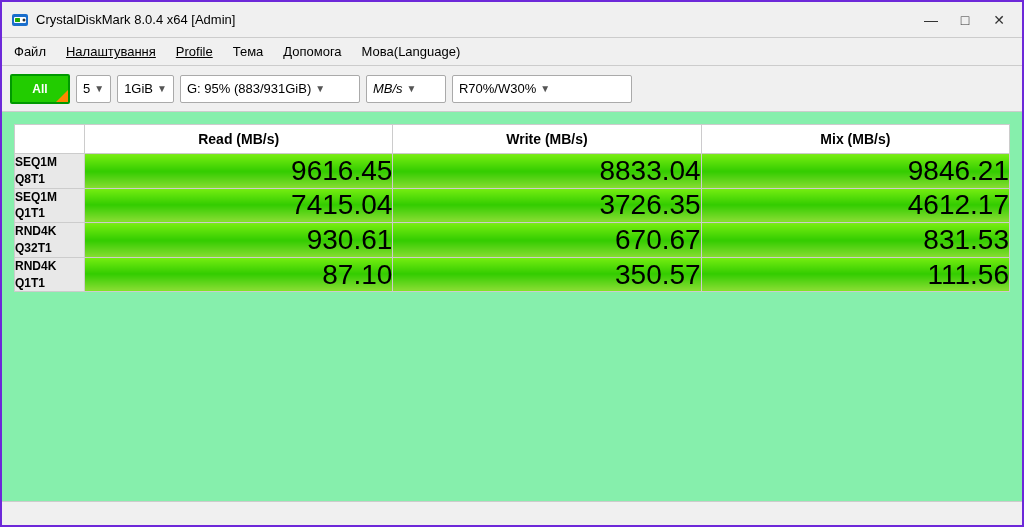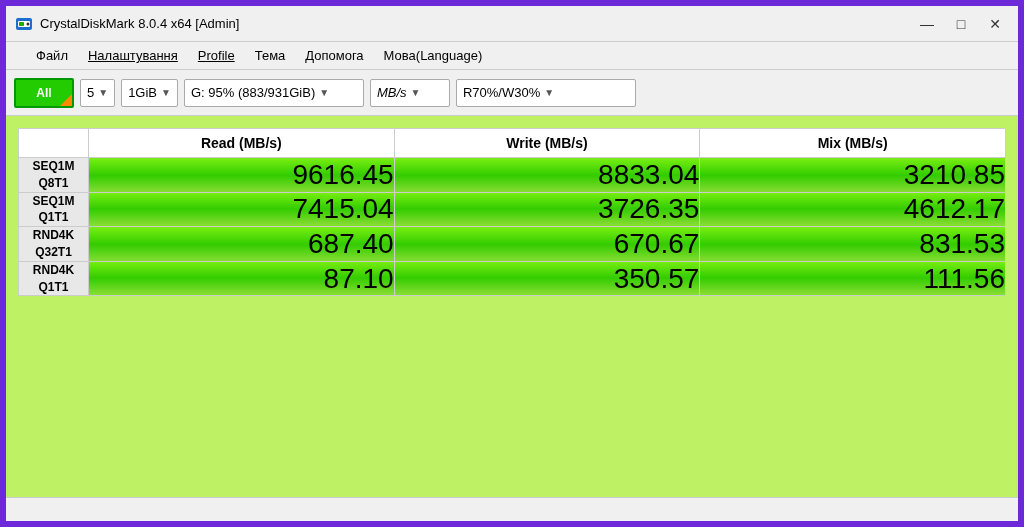--- a/index.html
+++ b/index.html
@@ -9,22 +9,22 @@
       display: flex;
       justify-content: center;
       align-items: center;
       width: 1024px;
       height: 527px;
       overflow: hidden;
     }
     .window {
       width: 1024px;
       height: 527px;
-      background: #bef264;
-      border: 6px solid #6d28d9;
+      background: #86efac;
+      border: 2px solid #6d28d9;
       display: flex;
       flex-direction: column;
       box-shadow: 2px 2px 8px rgba(0,0,0,0.3);
     }
     
     .titlebar {
       background: #f0f0f0;
       display: flex;
       align-items: center;
       justify-content: space-between;
@@ -61,21 +61,21 @@
       align-items: center;
       justify-content: center;
       color: #333;
     }
 
     
     .menubar {
       background: #f0f0f0;
       display: flex;
       align-items: center;
-      padding: 2px 22px;
+      padding: 2px 4px;
       border-bottom: 1px solid #ccc;
       height: 28px;
       flex-shrink: 0;
       gap: 4px;
     }
     .menu-item {
       padding: 3px 8px;
       font-size: 13px;
       color: #000;
       cursor: pointer;
@@ -154,21 +154,20 @@
       padding: 6px 4px;
       background: #fff;
       border: 1px solid #ccc;
     }
     .bench-table td {
       border: 1px solid #ccc;
       padding: 0;
       vertical-align: middle;
     }
     .label-cell {
-      text-align: center;
       font-weight: bold;
       font-size: 12px;
       background: #e8e8e8;
       padding: 6px 10px;
       min-width: 70px;
       line-height: 1.4;
     }
     .value-cell {
       background: linear-gradient(to bottom, #66dd00 0%, #33cc00 40%, #22bb00 60%, #aaee44 100%);
       text-align: right;
@@ -261,31 +260,31 @@
           <th>Read (MB/s)</th>
           <th>Write (MB/s)</th>
           <th>Mix (MB/s)</th>
         </tr>
       </thead>
       <tbody id="bench-tbody">
       <tr class="row-1">
             <td class="label-cell"><span>SEQ1M</span><br><span>Q8T1</span></td>
             <td class="value-cell"><span class="val-text">9616.45</span></td>
             <td class="value-cell"><span class="val-text">8833.04</span></td>
-            <td class="value-cell"><span class="val-text">3210.85</span></td>
+            <td class="value-cell"><span class="val-text">9846.21</span></td>
           </tr>
           <tr class="row-2">
             <td class="label-cell"><span>SEQ1M</span><br><span>Q1T1</span></td>
             <td class="value-cell"><span class="val-text">7415.04</span></td>
             <td class="value-cell"><span class="val-text">3726.35</span></td>
             <td class="value-cell"><span class="val-text">4612.17</span></td>
           </tr>
           <tr class="row-3">
             <td class="label-cell"><span>RND4K</span><br><span>Q32T1</span></td>
-            <td class="value-cell"><span class="val-text">687.40</span></td>
+            <td class="value-cell"><span class="val-text">930.61</span></td>
             <td class="value-cell"><span class="val-text">670.67</span></td>
             <td class="value-cell"><span class="val-text">831.53</span></td>
           </tr>
           <tr class="row-4">
             <td class="label-cell"><span>RND4K</span><br><span>Q1T1</span></td>
             <td class="value-cell"><span class="val-text">87.10</span></td>
             <td class="value-cell"><span class="val-text">350.57</span></td>
             <td class="value-cell"><span class="val-text">111.56</span></td>
           </tr>
         </tbody>

